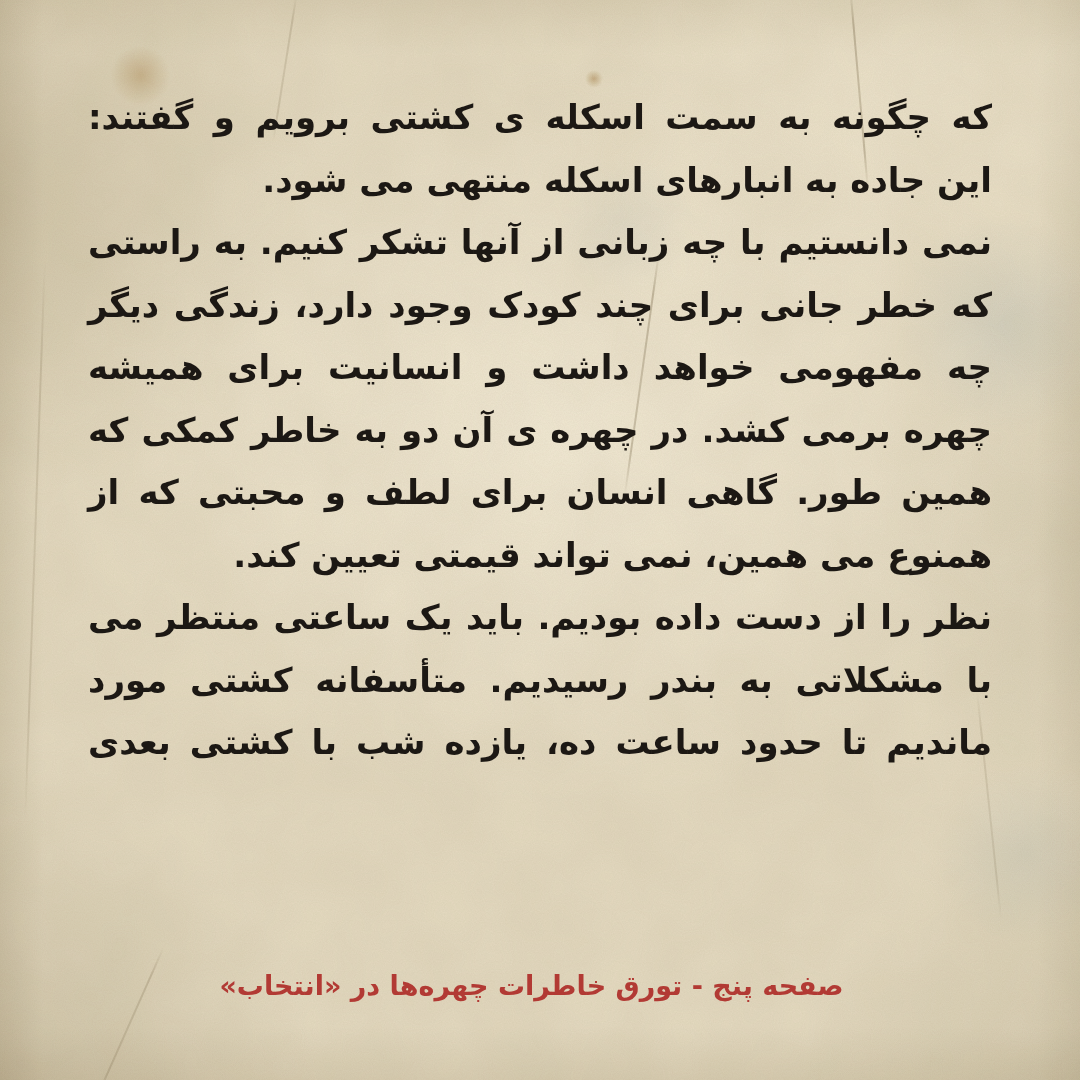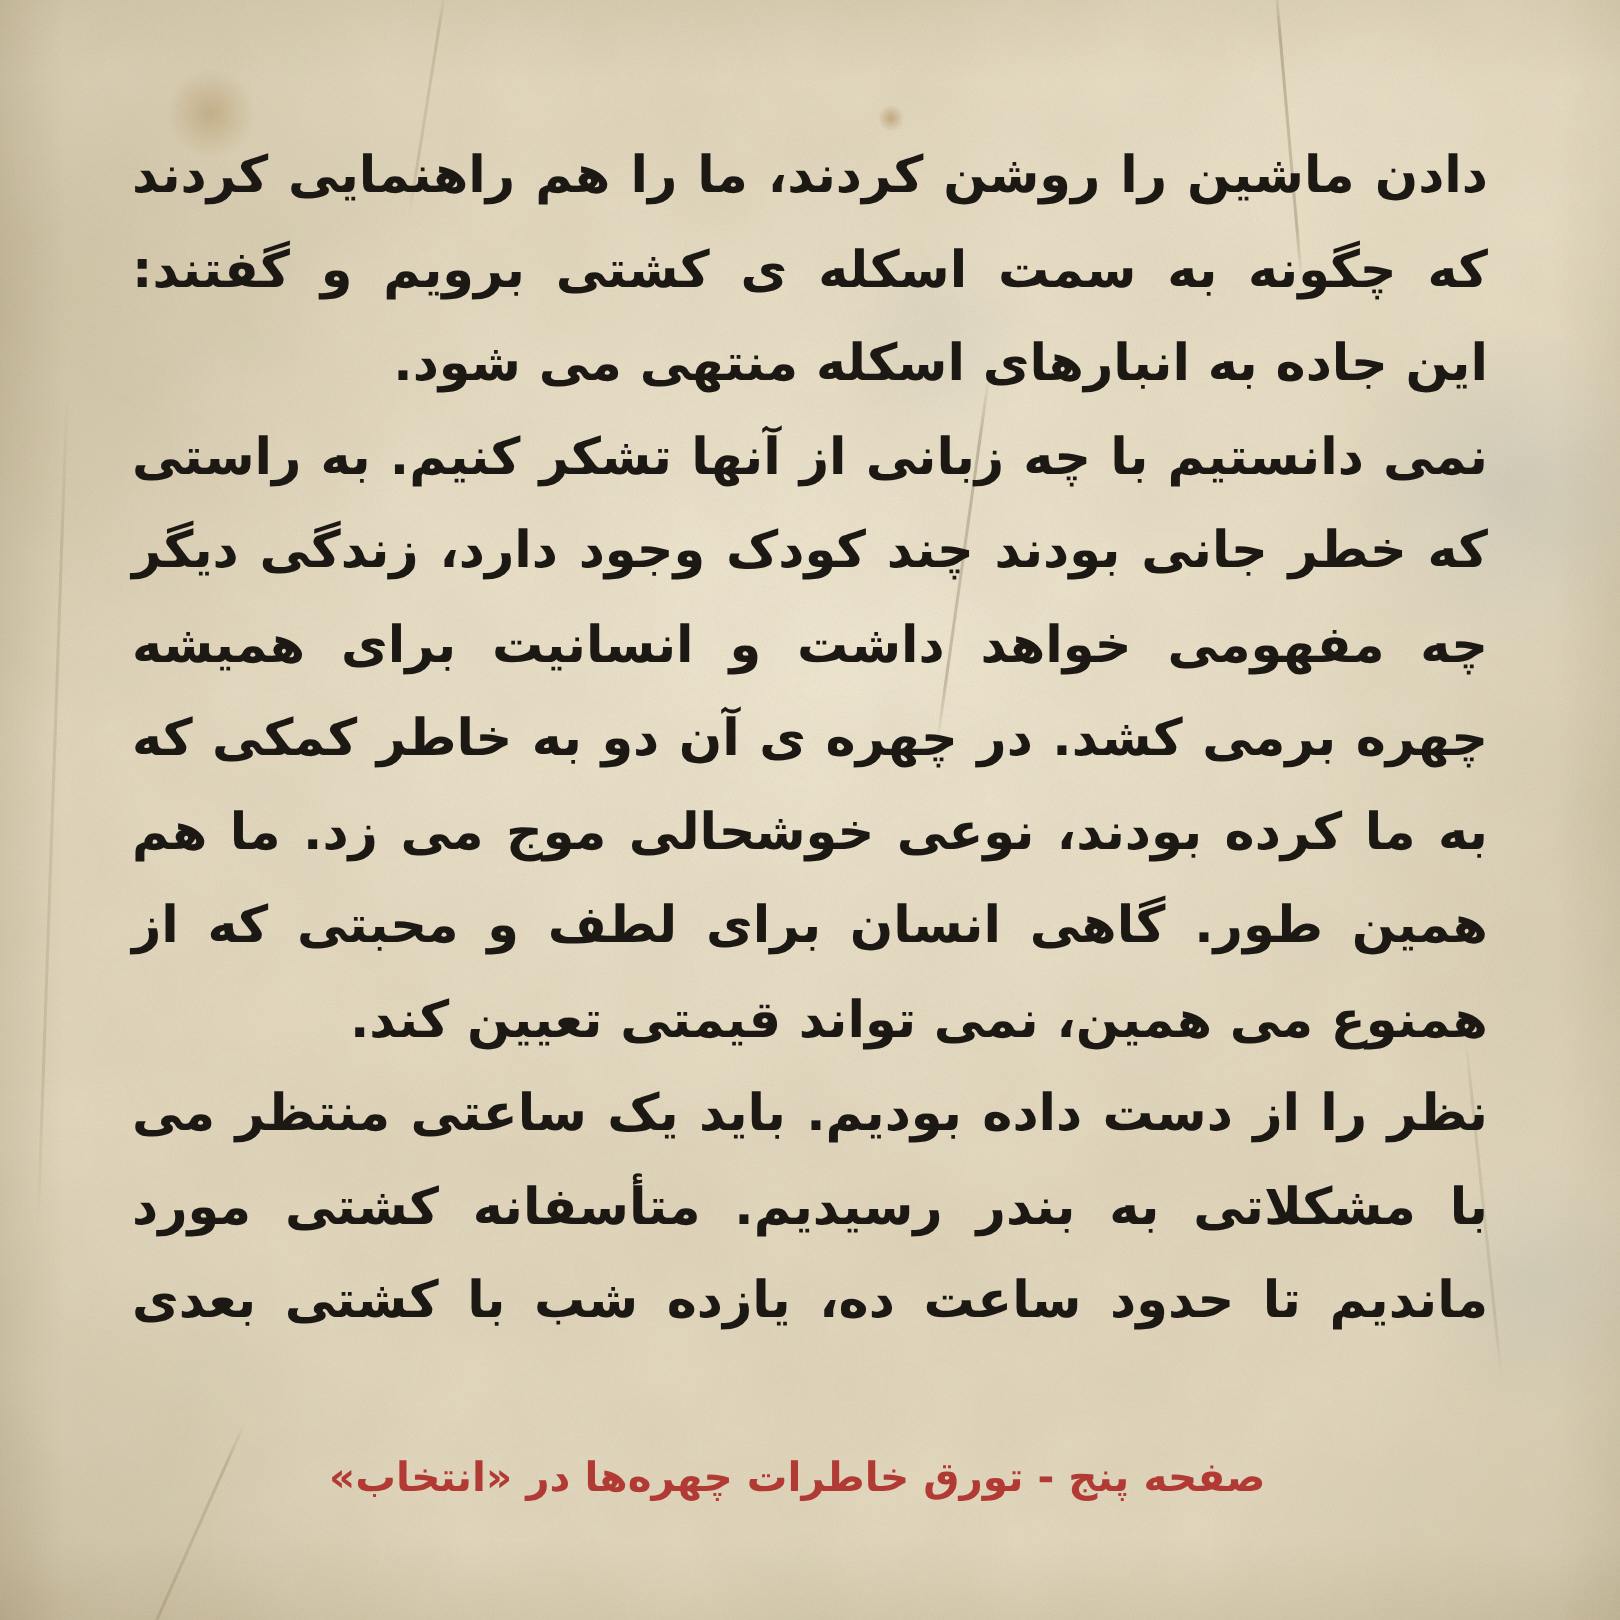--- a/index.html
+++ b/index.html
@@ -104,28 +104,26 @@
   </svg>
 
   <div class="crack crack-1"></div>
   <div class="crack crack-2"></div>
   <div class="crack crack-3"></div>
   <div class="crack crack-4"></div>
   <div class="crack crack-5"></div>
   <div class="crack crack-6"></div>
 
   <main class="text-block">
-    <div class="text-line">دادن ماشین را روشن کردند، ما را هم راهنمایی کردند</div>
     <div class="text-line">که چگونه به سمت اسکله ی کشتی برویم و گفتند:</div>
     <div class="text-line para-end">این جاده به انبارهای اسکله منتهی می شود.</div>
     <div class="text-line">نمی دانستیم با چه زبانی از آنها تشکر کنیم. به راستی</div>
-    <div class="text-line">که خطر جانی بودند چند کودک وجود دارد، زندگی دیگر</div>
+    <div class="text-line">که خطر جانی برای چند کودک وجود دارد، زندگی دیگر</div>
     <div class="text-line">چه مفهومی خواهد داشت و انسانیت برای همیشه</div>
     <div class="text-line">چهره برمی کشد. در چهره ی آن دو به خاطر کمکی که</div>
-    <div class="text-line">به ما کرده بودند، نوعی خوشحالی موج می زد. ما هم</div>
     <div class="text-line">همین طور. گاهی انسان برای لطف و محبتی که از</div>
     <div class="text-line para-end">همنوع می همین، نمی تواند قیمتی تعیین کند.</div>
     <div class="text-line">نظر را از دست داده بودیم. باید یک ساعتی منتظر می</div>
     <div class="text-line">با مشکلاتی به بندر رسیدیم. متأسفانه کشتی مورد</div>
     <div class="text-line">ماندیم تا حدود ساعت ده، یازده شب با کشتی بعدی</div>
   </main>
 
   <footer class="caption">صفحه پنج - تورق خاطرات چهره‌ها در «انتخاب»</footer>
 
 </div>

